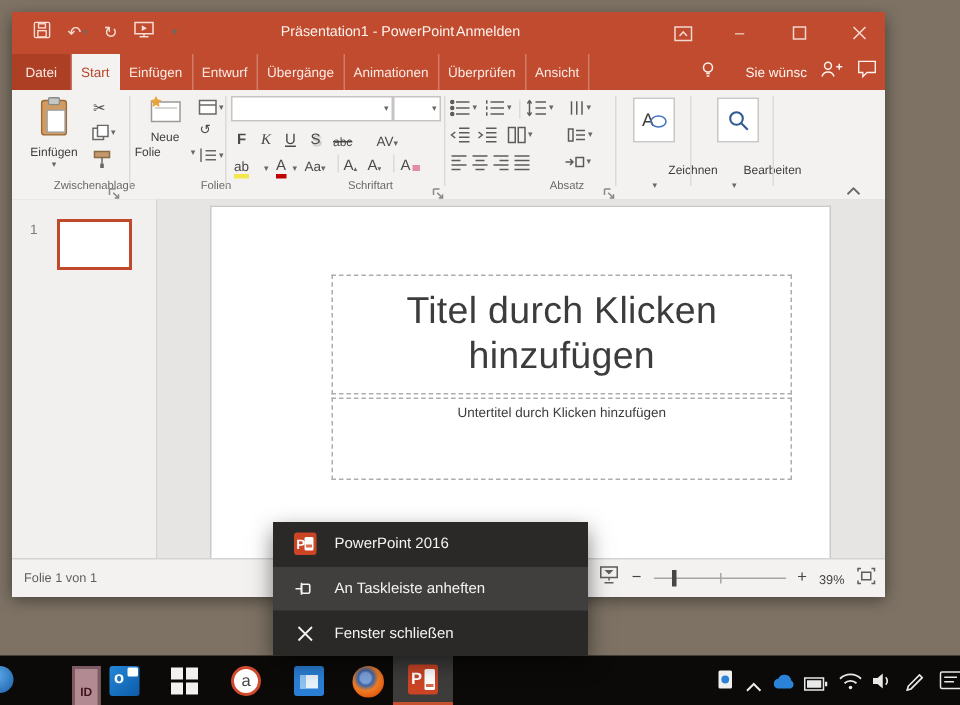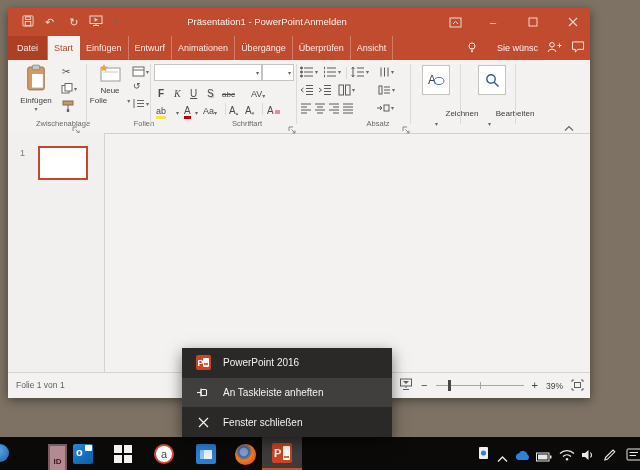--- a/index.html
+++ b/index.html
@@ -118,22 +118,22 @@
             <path d="M1 1 L9 9 M9 1 L1 9"></path>
           </svg>
         </div>
     </div>
 
     <div class="tabrow">
       <div class="tab datei">Datei</div>
       <div class="tab active">Start</div>
       <div class="tab">Einfügen</div>
       <div class="tab">Entwurf</div>
+      <div class="tab">Übergänge</div>
       <div class="tab">Animationen</div>
-      <div class="tab">Übergänge</div>
       <div class="tab">Überprüfen</div>
       <div class="tab">Ansicht</div>
       <div class="tabright">
         <span style="display:flex;align-items:center;gap:20px;">
           <span><svg width="10" height="11" viewBox="0 0 10 11" fill="none" stroke="#fdf2ee" stroke-width="1">
                 <circle cx="5" cy="4" r="3"></circle>
                 <path d="M3.8 8 h2.4 M4.1 9.6 h1.8"></path>
               </svg></span>
           <span class="tm">Sie wünsc</span>
         </span>
@@ -409,20 +409,26 @@
       <div style="position:absolute;left:556px;top:58px;"><svg width="10" height="7" viewBox="0 0 10 7" fill="none" stroke="#6a6866" stroke-width="1.2">
             <path d="M1 5.5 L5 1.5 L9 5.5"></path>
           </svg></div>
     </div>
 
     <div class="workspace">
       <div class="slidepanel">
         <div class="thumbnum">1</div>
         <div class="thumb"></div>
       </div>
+      <div class="canvas">
+        <div class="sheet">
+          <div class="ph title">Titel durch Klicken hinzufügen</div>
+          <div class="ph sub">Untertitel durch Klicken hinzufügen</div>
+        </div>
+      </div>
     </div>
 
     <div class="statusbar">
       <div class="stinfo">Folie 1 von 1</div>
       <div class="stright">
         <span><svg width="14" height="13" viewBox="0 0 14 13" fill="none" stroke="#605e5c">
               <rect x="1.5" y="1" width="11" height="7"></rect>
               <path d="M4 3 h6 L7 6 z" fill="#605e5c" stroke="none"></path>
               <path d="M7 8 v2 M4 11.5 h6"></path>
             </svg></span>

